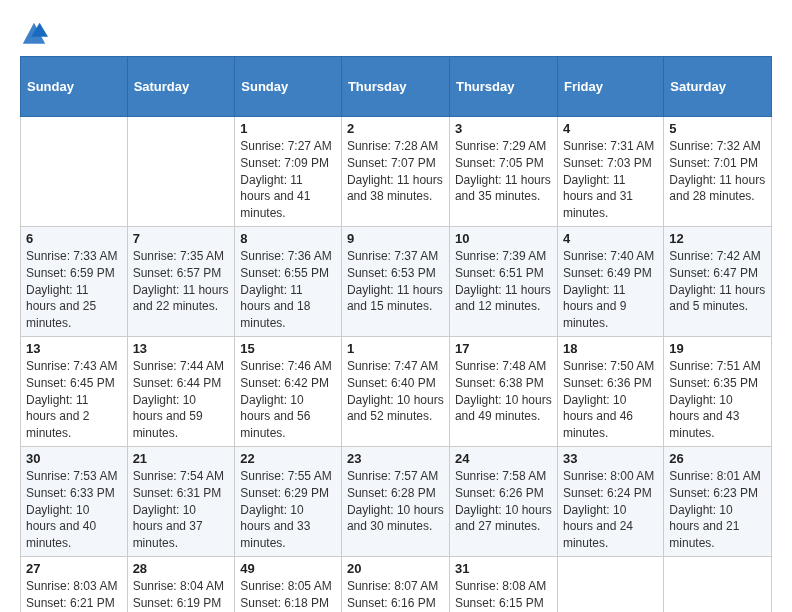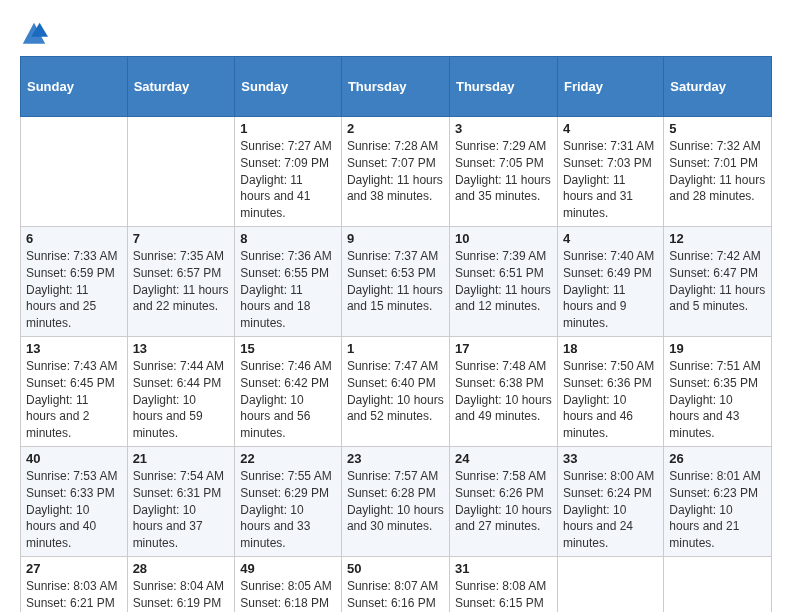--- a/index.html
+++ b/index.html
@@ -218,21 +218,21 @@
             <div class="day-num">18</div>
             <div class="cell-info">Sunrise: 7:50 AM<br>Sunset: 6:36 PM<br>Daylight: 10 hours and 46 minutes.</div>
           </td>
           <td>
             <div class="day-num">19</div>
             <div class="cell-info">Sunrise: 7:51 AM<br>Sunset: 6:35 PM<br>Daylight: 10 hours and 43 minutes.</div>
           </td>
         </tr>
         <tr>
           <td>
-            <div class="day-num">40</div>
+            <div class="day-num">30</div>
             <div class="cell-info">Sunrise: 7:53 AM<br>Sunset: 6:33 PM<br>Daylight: 10 hours and 40 minutes.</div>
           </td>
           <td>
             <div class="day-num">21</div>
             <div class="cell-info">Sunrise: 7:54 AM<br>Sunset: 6:31 PM<br>Daylight: 10 hours and 37 minutes.</div>
           </td>
           <td>
             <div class="day-num">22</div>
             <div class="cell-info">Sunrise: 7:55 AM<br>Sunset: 6:29 PM<br>Daylight: 10 hours and 33 minutes.</div>
           </td>
@@ -260,21 +260,21 @@
           </td>
           <td>
             <div class="day-num">28</div>
             <div class="cell-info">Sunrise: 8:04 AM<br>Sunset: 6:19 PM<br>Daylight: 10 hours and 15 minutes.</div>
           </td>
           <td>
             <div class="day-num">49</div>
             <div class="cell-info">Sunrise: 8:05 AM<br>Sunset: 6:18 PM<br>Daylight: 10 hours and 12 minutes.</div>
           </td>
           <td>
-            <div class="day-num">50</div>
+            <div class="day-num">20</div>
             <div class="cell-info">Sunrise: 8:07 AM<br>Sunset: 6:16 PM<br>Daylight: 10 hours and 9 minutes.</div>
           </td>
           <td>
             <div class="day-num">31</div>
             <div class="cell-info">Sunrise: 8:08 AM<br>Sunset: 6:15 PM<br>Daylight: 10 hours and 6 minutes.</div>
           </td>
           <td class="empty-cell"></td>
           <td class="empty-cell"></td>
         </tr>
       </tbody>

